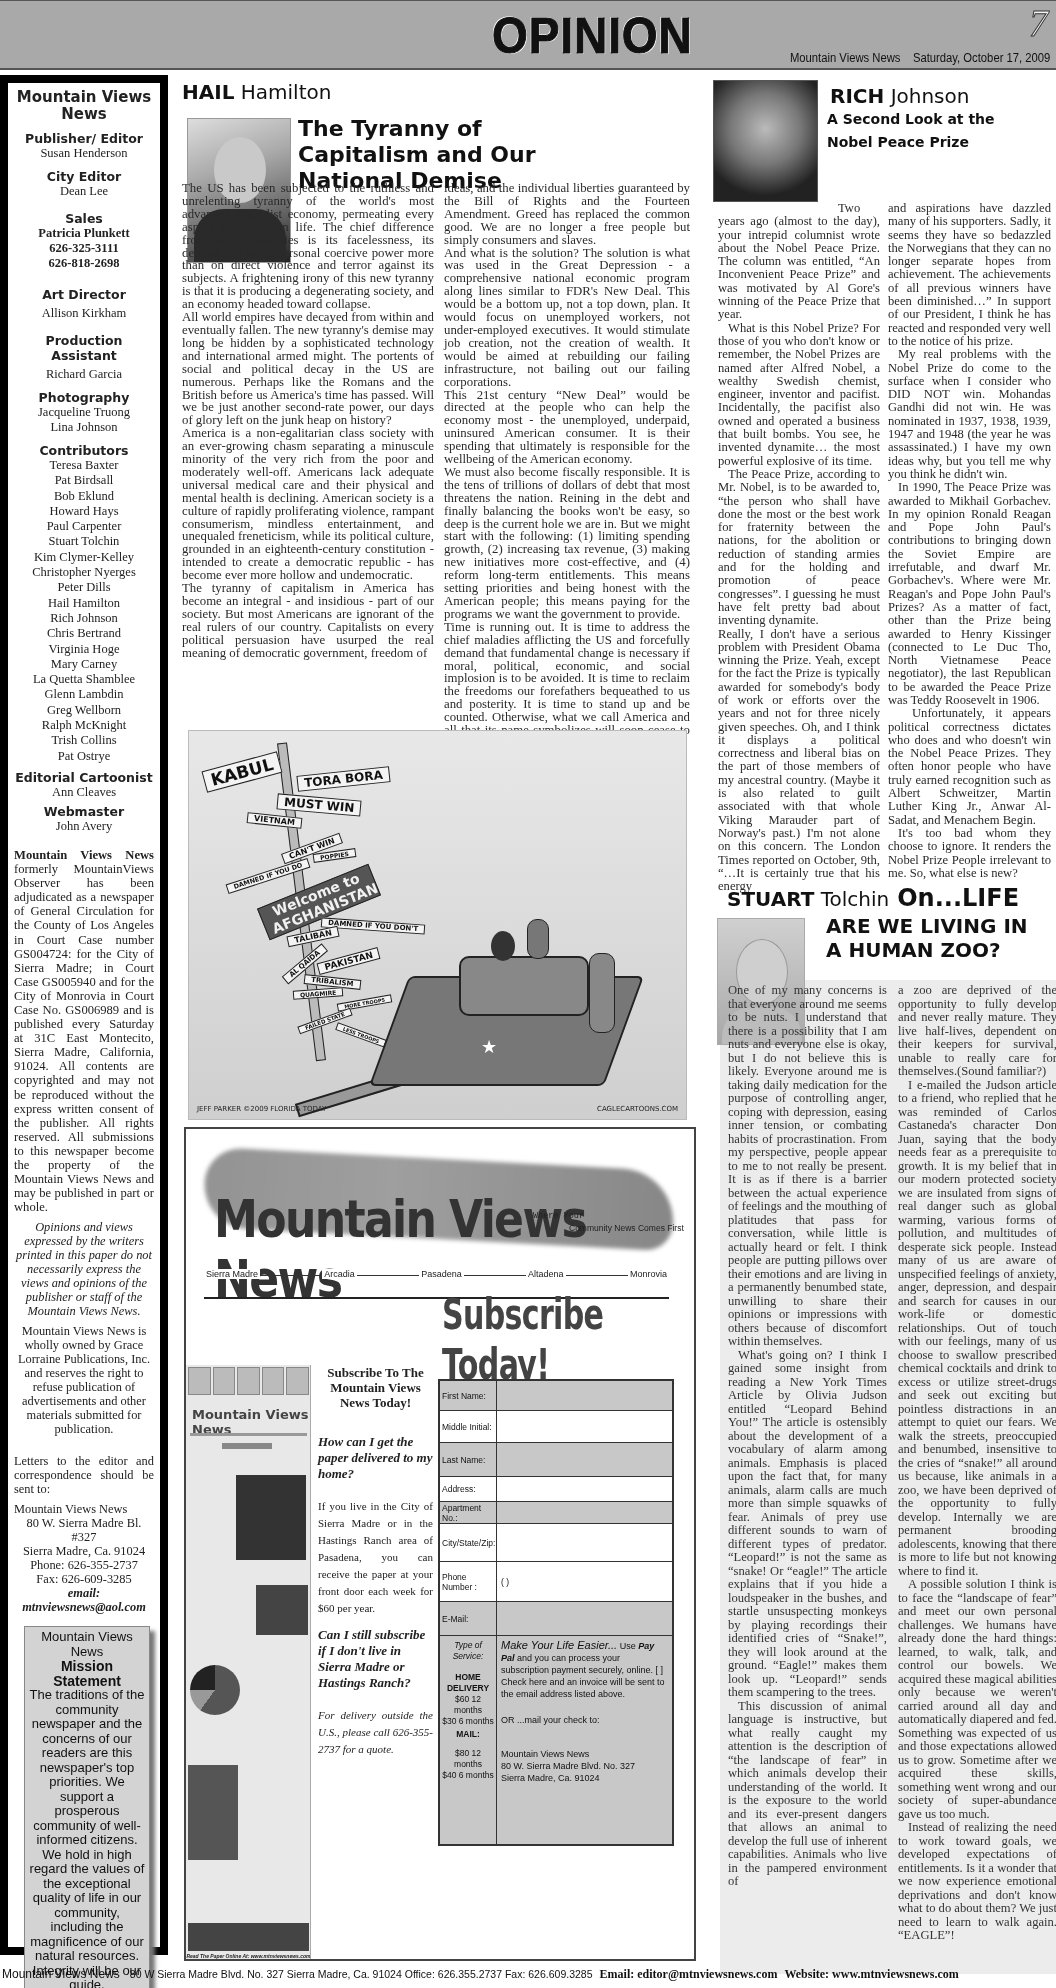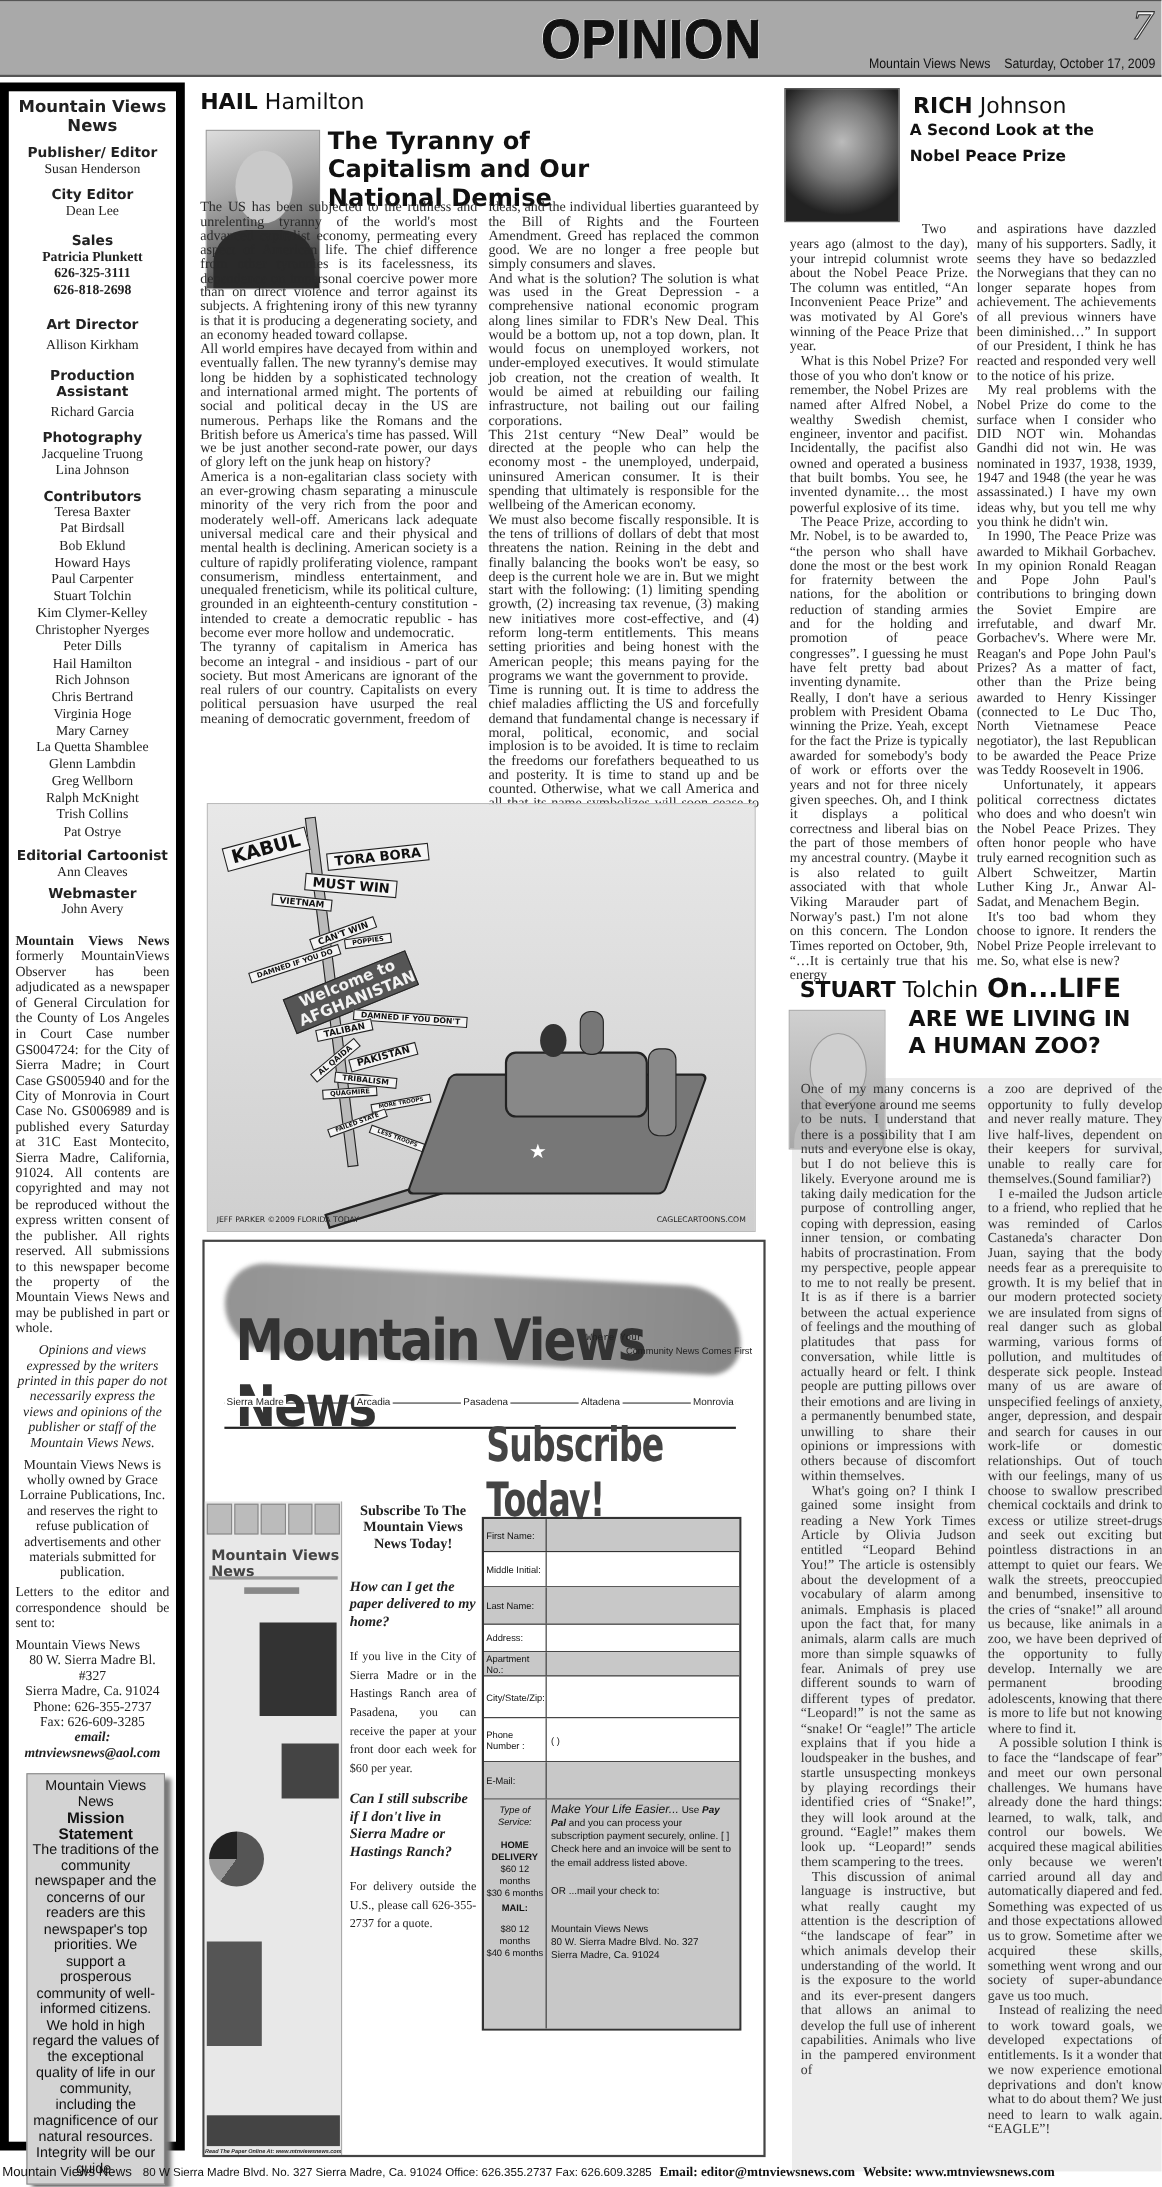--- a/index.html
+++ b/index.html
@@ -17,21 +17,21 @@
   .staff-inner { background: #fff; width: 100%; height: 100%; padding: 6px 6px; text-align: center; }
   .staff .paper-name { font-family: "DejaVu Sans", sans-serif; font-weight: bold; font-size: 15px; line-height: 17px; margin-bottom: 6px; }
   .staff .role { font-family: "DejaVu Sans", sans-serif; font-weight: bold; font-size: 12.5px; margin-top: 8px; }
   .staff .name { font-family: "Liberation Serif", serif; font-size: 12.5px; line-height: 15px; }
   .staff .name.bold { font-weight: bold; }
   .staff .contrib { font-family: "Liberation Serif", serif; font-size: 12.5px; line-height: 15.3px; }
   .staff .legal { font-family: "Liberation Serif", serif; font-size: 12.6px; line-height: 14.1px; text-align: justify; margin-top: 14px; }
   .staff .legal b { font-weight: bold; }
   .staff .disclaimer { font-style: italic; font-size: 12.4px; line-height: 14px; text-align: center; margin-top: 6px; font-family: "Liberation Serif", serif; }
   .staff .ownership { font-size: 12.4px; line-height: 14px; text-align: center; margin-top: 6px; font-family: "Liberation Serif", serif; }
-  .staff .letters { font-size: 12.4px; line-height: 14px; text-align: justify; margin-top: 4px; font-family: "Liberation Serif", serif; }
+  .staff .letters { font-size: 12.4px; line-height: 14px; text-align: justify; margin-top: 18px; font-family: "Liberation Serif", serif; }
   .staff .address { font-size: 12.4px; line-height: 14px; text-align: center; margin-top: 6px; font-family: "Liberation Serif", serif; }
   .staff .address .em { font-style: italic; font-weight: bold; }
   .mission { margin: 12px 4px 0 10px; background: #d3d3d3; border: 1px solid #888; box-shadow: 5px 5px 4px #777; padding: 3px 4px 6px; font-family: "Liberation Sans", sans-serif; font-size: 13px; line-height: 14.5px; text-align: center; color: #111; }
   .mission .mission-title { font-weight: bold; font-size: 14px; }
 
   
   .hail { position: absolute; left: 182px; top: 80px; width: 508px; }
   .byline { font-family: "DejaVu Sans", sans-serif; font-size: 20px; color: #111; }
   .byline b { font-weight: bold; }
   .hail .photo { position: absolute; left: 5px; top: 38px; width: 104px; height: 145px; background: linear-gradient(160deg,#ddd 0%,#aaa 35%,#666 70%,#222 100%); border: 1px solid #999; overflow: hidden; }
@@ -73,21 +73,21 @@
   .thumb .tline { position: absolute; left: 4px; height: 3px; background: #999; }
   .thumb .timg { position: absolute; background: #333; }
   .thumb .tpie { position: absolute; left: 4px; top: 300px; width: 50px; height: 50px; border-radius: 50%; background: conic-gradient(#555 0 60%,#999 60% 75%,#222 75% 100%); }
   .thumb .tbottom { position: absolute; left: 2px; bottom: 8px; width: 121px; height: 28px; background: #444; }
   .thumb .tfoot { position: absolute; left: 0; bottom: 0; width: 125px; font-family: "Liberation Sans", sans-serif; font-size: 5px; text-align: center; font-style: italic; font-weight: bold; }
   .ad .mid { position: absolute; left: 132px; top: 236px; width: 115px; font-family: "Liberation Serif", serif; color: #222; }
   .ad .mid .sub-title { font-weight: bold; font-size: 13px; line-height: 15px; text-align: center; margin-bottom: 24px; }
   .ad .mid .q { font-weight: bold; font-style: italic; font-size: 13px; line-height: 16px; margin-bottom: 16px; }
   .ad .mid .a { font-size: 11px; line-height: 17px; margin-bottom: 10px; text-align: justify; }
   .ad .mid .a i { font-style: italic; }
-  .ad .mid .ai { font-size: 11px; line-height: 17px; text-align: justify; }
+  .ad .mid .ai { font-size: 11px; line-height: 17px; font-style: italic; text-align: justify; }
   .ad .form { position: absolute; left: 252px; top: 250px; width: 236px; border: 2px solid #333; font-family: "Liberation Sans", sans-serif; font-size: 8.5px; color: #111; }
   .form .row { display: flex; border-bottom: 1.5px solid #333; }
   .form .row .lbl { width: 57px; border-right: 1.5px solid #333; padding: 2px; display: flex; align-items: center; }
   .form .row .val { flex: 1; padding: 2px 4px; display: flex; align-items: center; }
   .form .row.shade { background: #c8c8c8; }
   .form .service { display: flex; background: #c8c8c8; min-height: 208px; }
   .form .service .lbl { width: 57px; border-right: 1.5px solid #333; padding: 4px 2px; text-align: center; font-size: 8.5px; line-height: 11px; }
   .form .service .lbl i { font-style: italic; display: block; margin-bottom: 10px; }
   .form .service .lbl b { display: block; font-weight: bold; margin-top: 2px; }
   .form .service .val { flex: 1; padding: 3px 4px; font-size: 9px; line-height: 12px; }

